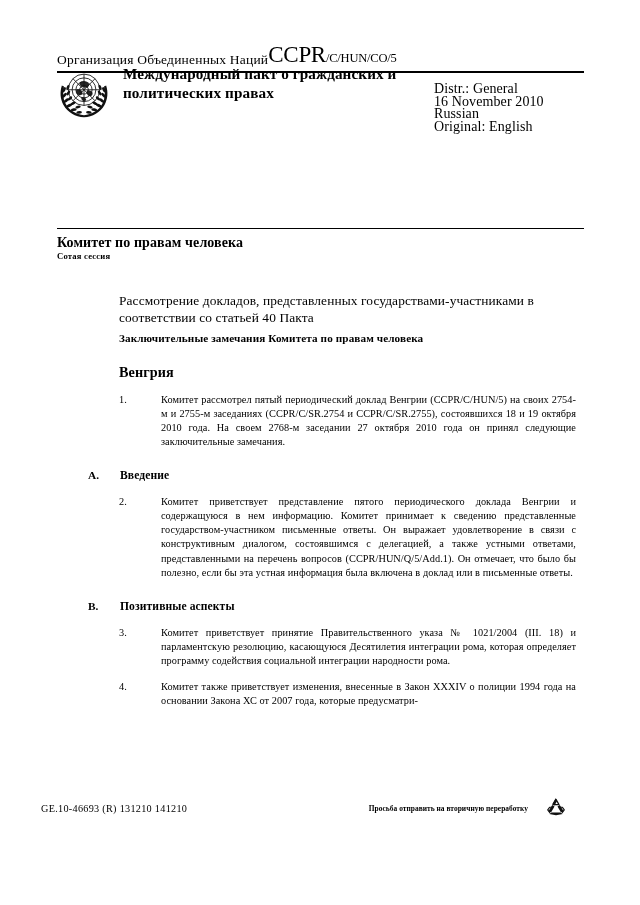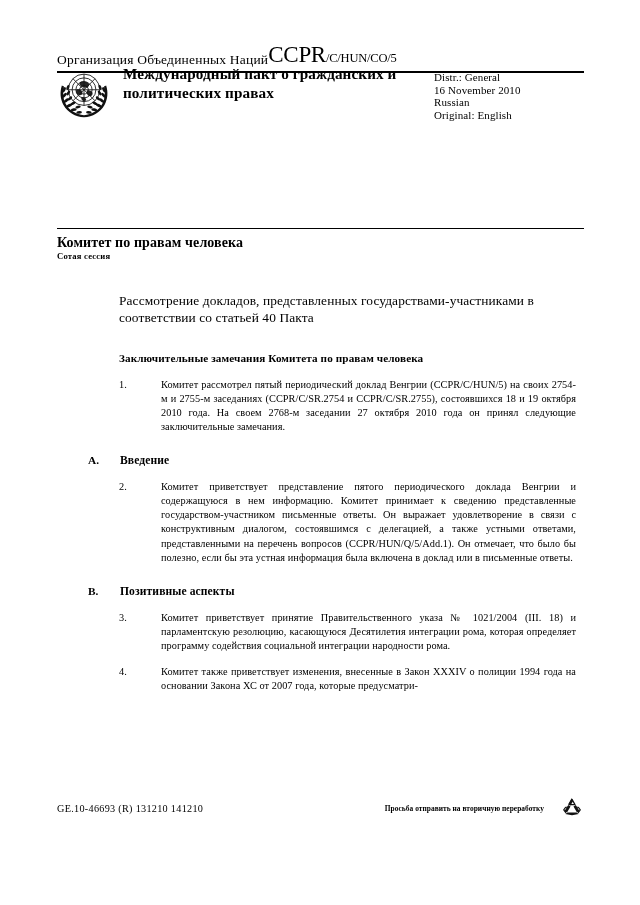--- a/index.html
+++ b/index.html
@@ -95,22 +95,22 @@
     padding-left: 12px;
     font-family: "Liberation Serif", "DejaVu Serif", serif;
     font-weight: bold;
     font-size: 15.2px;
     line-height: 19px;
     letter-spacing: 0.1px;
   }
   .distr {
     flex: 0 0 150px;
     padding-left: 6px;
-    margin-top: 7px;
-    font-size: 11px;
+    margin-top: 19px;
+    font-size: 14px;
     line-height: 12.6px;
     letter-spacing: 0.1px;
   }
 
   
   .committee {
     position: absolute;
     left: 57px;
     top: 236px;
     width: 527px;
@@ -140,21 +140,21 @@
     top: 292px;
     width: 457px;
   }
   .doc-title {
     font-weight: normal;
     font-size: 13.4px;
     line-height: 17.4px;
     letter-spacing: 0.1px;
   }
   .doc-subtitle {
-    margin-top: 24px;
+    margin-top: 4px;
     font-weight: bold;
     font-size: 11.2px;
     line-height: 15px;
     letter-spacing: 0.1px;
   }
   .country {
     margin-top: 17px;
     font-weight: bold;
     font-size: 14.2px;
     line-height: 18px;
@@ -203,21 +203,21 @@
     line-height: 15px;
     letter-spacing: 0.1px;
   }
   .section-head.outdent {
     margin-left: -31px;
   }
 
   
   .footer {
     position: absolute;
-    left: 57px;
+    left: 41px;
     top: 796px;
     width: 527px;
     display: flex;
     align-items: center;
     justify-content: space-between;
   }
   .jobnum {
     font-size: 10.2px;
     letter-spacing: 0.3px;
     white-space: nowrap;
@@ -326,20 +326,21 @@
     <div class="c1">Комитет по правам человека</div>
     <div class="c2">Сотая сессия</div>
   </div>
 
   <div class="content">
 
     <div class="doc-title">Рассмотрение докладов, представленных государствами-участниками в соответствии со статьей 40 Пакта</div>
 
     <div class="doc-subtitle">Заключительные замечания Комитета по правам человека</div>
 
+    <div class="country">Венгрия</div>
 
     <div class="para-wrap">
       <div class="para-num">1.</div>
       <div class="para-body">
         <p class="para">Комитет рассмотрел пятый периодический доклад Венгрии (CCPR/C/HUN/5) на своих 2754-м и 2755-м заседаниях (CCPR/C/SR.2754 и CCPR/C/SR.2755), состоявшихся 18 и 19 октября 2010 года. На своем 2768-м заседании 27 октября 2010 года он принял следующие заключительные замечания.</p>
       </div>
     </div>
 
     <div class="section-head outdent">
       <div class="section-letter">A.</div>

